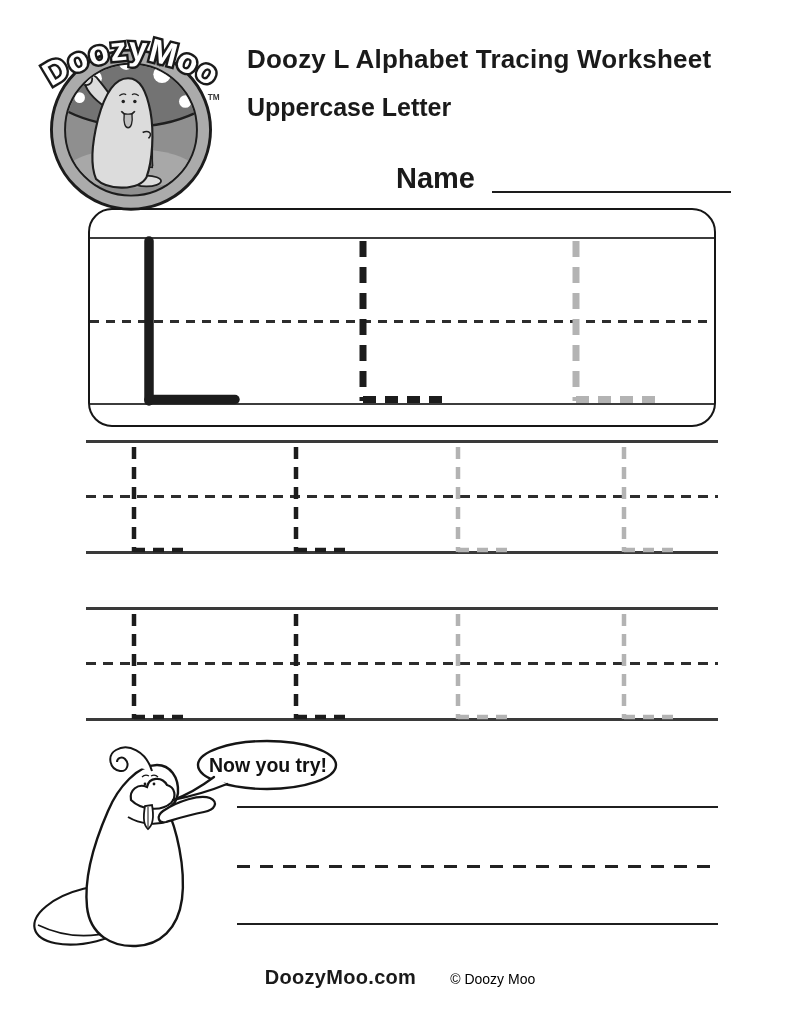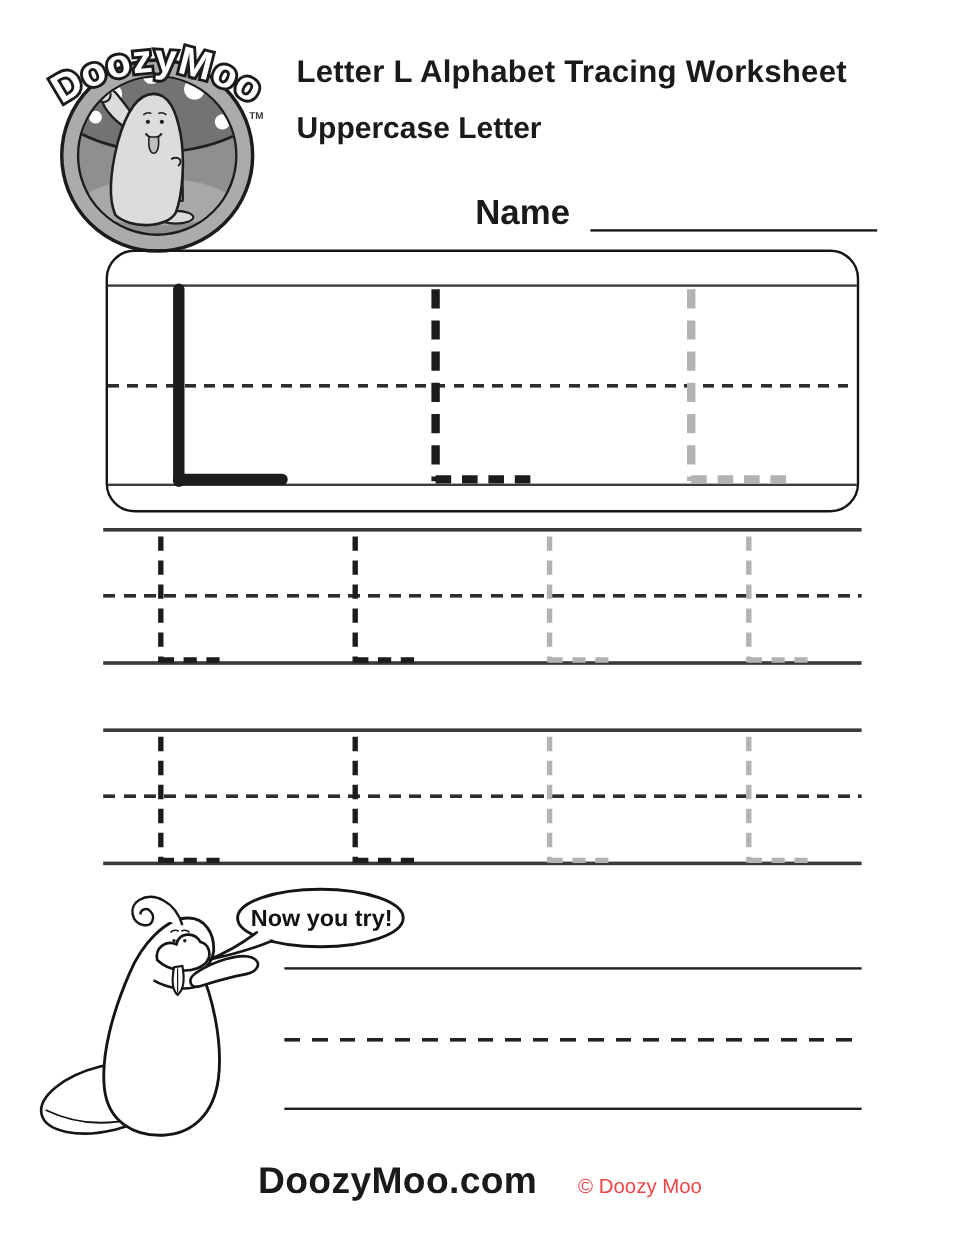--- a/index.html
+++ b/index.html
@@ -35,22 +35,22 @@
 
   
   .writing-lines{left:237px;top:806px;width:481px;height:122px;}
   .w-solid{position:absolute;left:0;right:0;height:2.2px;background:#1f1f1f;}
   .w-solid.first{top:0;} .w-solid.last{top:117px;}
   .w-dash{position:absolute;left:0;right:0;top:59px;height:2.6px;
           background:repeating-linear-gradient(90deg,#222 0 13px,transparent 13px 23px);}
 
   
   .footer{left:0;right:0;top:966px;display:flex;justify-content:center;align-items:baseline;gap:18px;}
-  .footer-site{font-size:31px;font-weight:700;letter-spacing:.3px;}
-  .footer-copy{font-size:17px;font-weight:400;color:#ef4444;padding-left:16px;}
+  .footer-site{font-size:20px;font-weight:700;letter-spacing:.3px;}
+  .footer-copy{font-size:14px;font-weight:400;color:#000000;padding-left:16px;}
 </style>
 </head>
 <body>
 
 <div class="page">
 
   <svg class="abs" style="left:34px;top:18px;" width="194" height="200" viewBox="0 0 200 206">
     <defs>
       <clipPath id="innerClip">
           <circle cx="100" cy="115" r="67"></circle>
@@ -85,21 +85,21 @@
         <path d="M 112,118 C 118,115 123,119 118,124" fill="none" stroke="#1f1f1f" stroke-width="1.6"></path>
       </g>
     </g>
     <text font-size="34" font-weight="700" fill="#ffffff" stroke="#1a1a1a" stroke-width="5" paint-order="stroke" letter-spacing="0.5" font-family="Liberation Sans,sans-serif">
       <textPath href="#brandArc" startOffset="50%" text-anchor="middle">DoozyMoo</textPath>
     </text>
     <text x="179" y="84" font-size="8.5" fill="#3a3a3a" font-weight="700">TM</text>
   </svg>
 
   <div class="abs title-block">
-    <div class="title-line1">Letter L Alphabet Tracing Worksheet</div>
+    <div class="title-line1">Doozy L Alphabet Tracing Worksheet</div>
     <div class="title-line2">Uppercase Letter</div>
   </div>
 
   <div class="abs name-label">Name</div>
   <div class="abs name-line"></div>
 
   <div class="abs example-box">
     <div class="ex-line top"></div>
     <div class="dash-line ex-dash"></div>
     <div class="ex-line bottom"></div>

